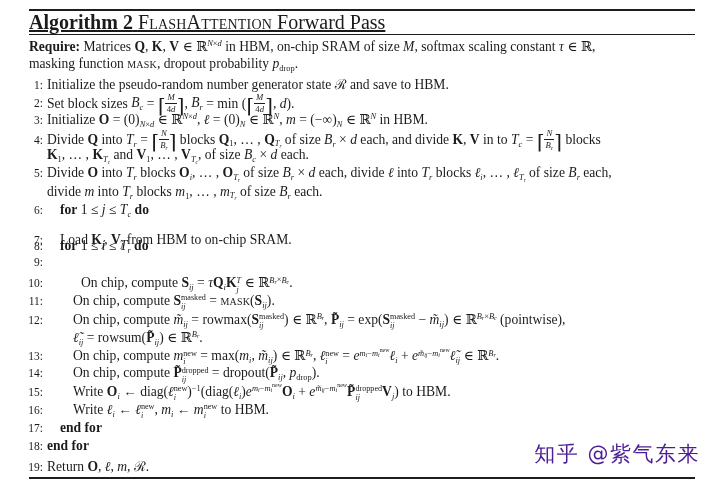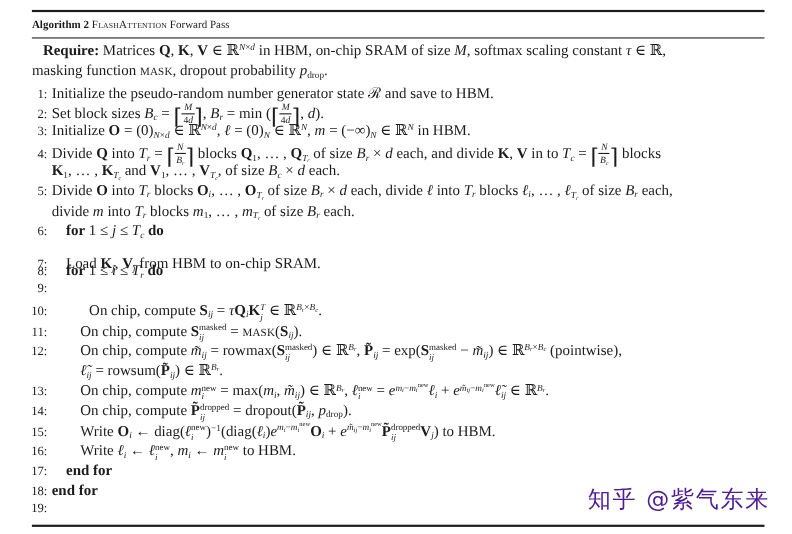--- a/index.html
+++ b/index.html
@@ -2,21 +2,21 @@
 <html><head>
 <meta charset="utf-8">
 <style>
   html,body{margin:0;padding:0;}
   body{width:720px;height:485px;background:#ffffff;font-family:"Liberation Serif","DejaVu Serif",serif;color:#1b1b1b;}
   .page{position:relative;width:720px;height:485px;overflow:hidden;background:#ffffff;}
   .algo{position:absolute;left:29px;right:25px;top:9px;}
   .rule-top{border-top:2.2px solid #1d1d1d;}
   .rule-mid{border-top:1.3px solid #1d1d1d;}
   .rule-bot{border-top:2.2px solid #1d1d1d;margin-top:2px;}
-  .hdr{font-size:10px;line-height:17px;padding:3px 0 3px 0;white-space:nowrap;}
+  .hdr{font-size:20px;line-height:17px;padding:3px 0 3px 0;white-space:nowrap;text-decoration:underline;}
   .hdr-label{font-weight:bold;}
   .sc{font-variant:small-caps;letter-spacing:0.2px;}
   .algo-body{padding-top:3px;font-size:13.6px;}
   .row{display:flex;align-items:baseline;height:18.2px;white-space:nowrap;}
   .num{flex:0 0 18px;margin-left:-4px;text-align:right;padding-right:4px;font-size:11.5px;}
   .content{flex:0 0 auto;}
   sub,sup{font-size:0.62em;line-height:0;}
   sup{vertical-align:0.55em;}
   sub{vertical-align:-0.3em;}
   sup sup{font-size:0.7em;vertical-align:0.6em;}
@@ -38,21 +38,21 @@
     <div class="rule-top"></div>
     <div class="hdr">
       <span class="hdr-label">Algorithm 2</span>
       <span> </span>
       <span class="sc">FlashAttention</span>
       <span> Forward Pass</span>
     </div>
     <div class="rule-mid"></div>
     <div class="algo-body">
         <div class="row full">
-          <span class="content" style="margin-left: 10px;"><b>Require:</b> Matrices <b>Q</b>, <b>K</b>, <b>V</b> ∈ ℝ<sup><i>N</i>×<i>d</i></sup> in HBM, on-chip SRAM of size <i>M</i>, softmax scaling constant <i>τ</i> ∈ ℝ,</span>
+          <span class="content" style="margin-left: 0px;"><b>Require:</b> Matrices <b>Q</b>, <b>K</b>, <b>V</b> ∈ ℝ<sup><i>N</i>×<i>d</i></sup> in HBM, on-chip SRAM of size <i>M</i>, softmax scaling constant <i>τ</i> ∈ ℝ,</span>
         </div>
         <div class="row full">
           <span class="content" style="">masking function <span class="sc">mask</span>, dropout probability <i>p</i><sub>drop</sub>.</span>
         </div>
         <div class="row">
           <span class="num">1:</span>
           <span class="content" style="margin-left: 0px;">Initialize the pseudo-random number generator state ℛ and save to HBM.</span>
         </div>
         <div class="row">
           <span class="num">2:</span>
@@ -128,18 +128,19 @@
         <div class="row">
           <span class="num">17:</span>
           <span class="content" style="margin-left: 13px;"><b>end for</b></span>
         </div>
         <div class="row">
           <span class="num">18:</span>
           <span class="content" style="margin-left: 0px;"><b>end for</b></span>
         </div>
         <div class="row">
           <span class="num">19:</span>
+          <span class="content" style="margin-left: 0px;">Return <b>O</b>, <i>ℓ</i>, <i>m</i>, ℛ.</span>
         </div>
       </div>
     <div class="rule-bot"></div>
   </div>
   <div class="watermark">知乎 @紫气东来</div>
 </div>
 
 </body></html>

